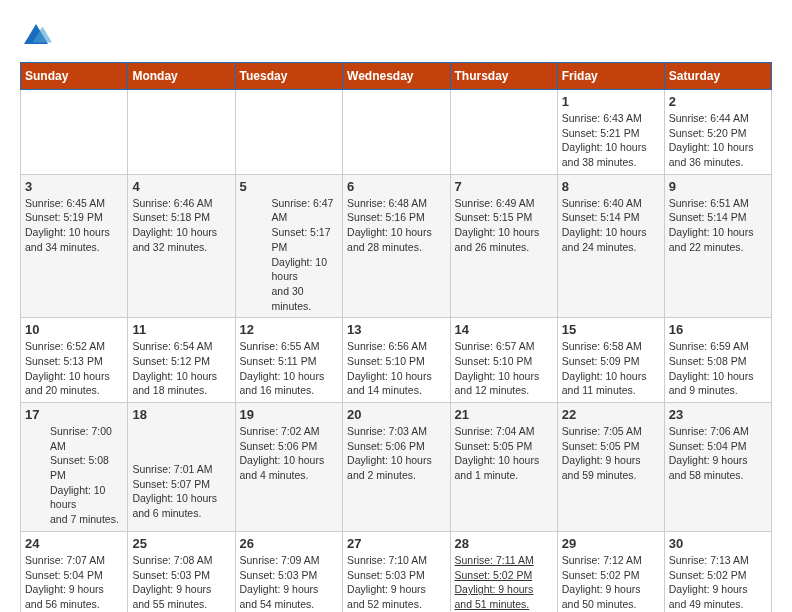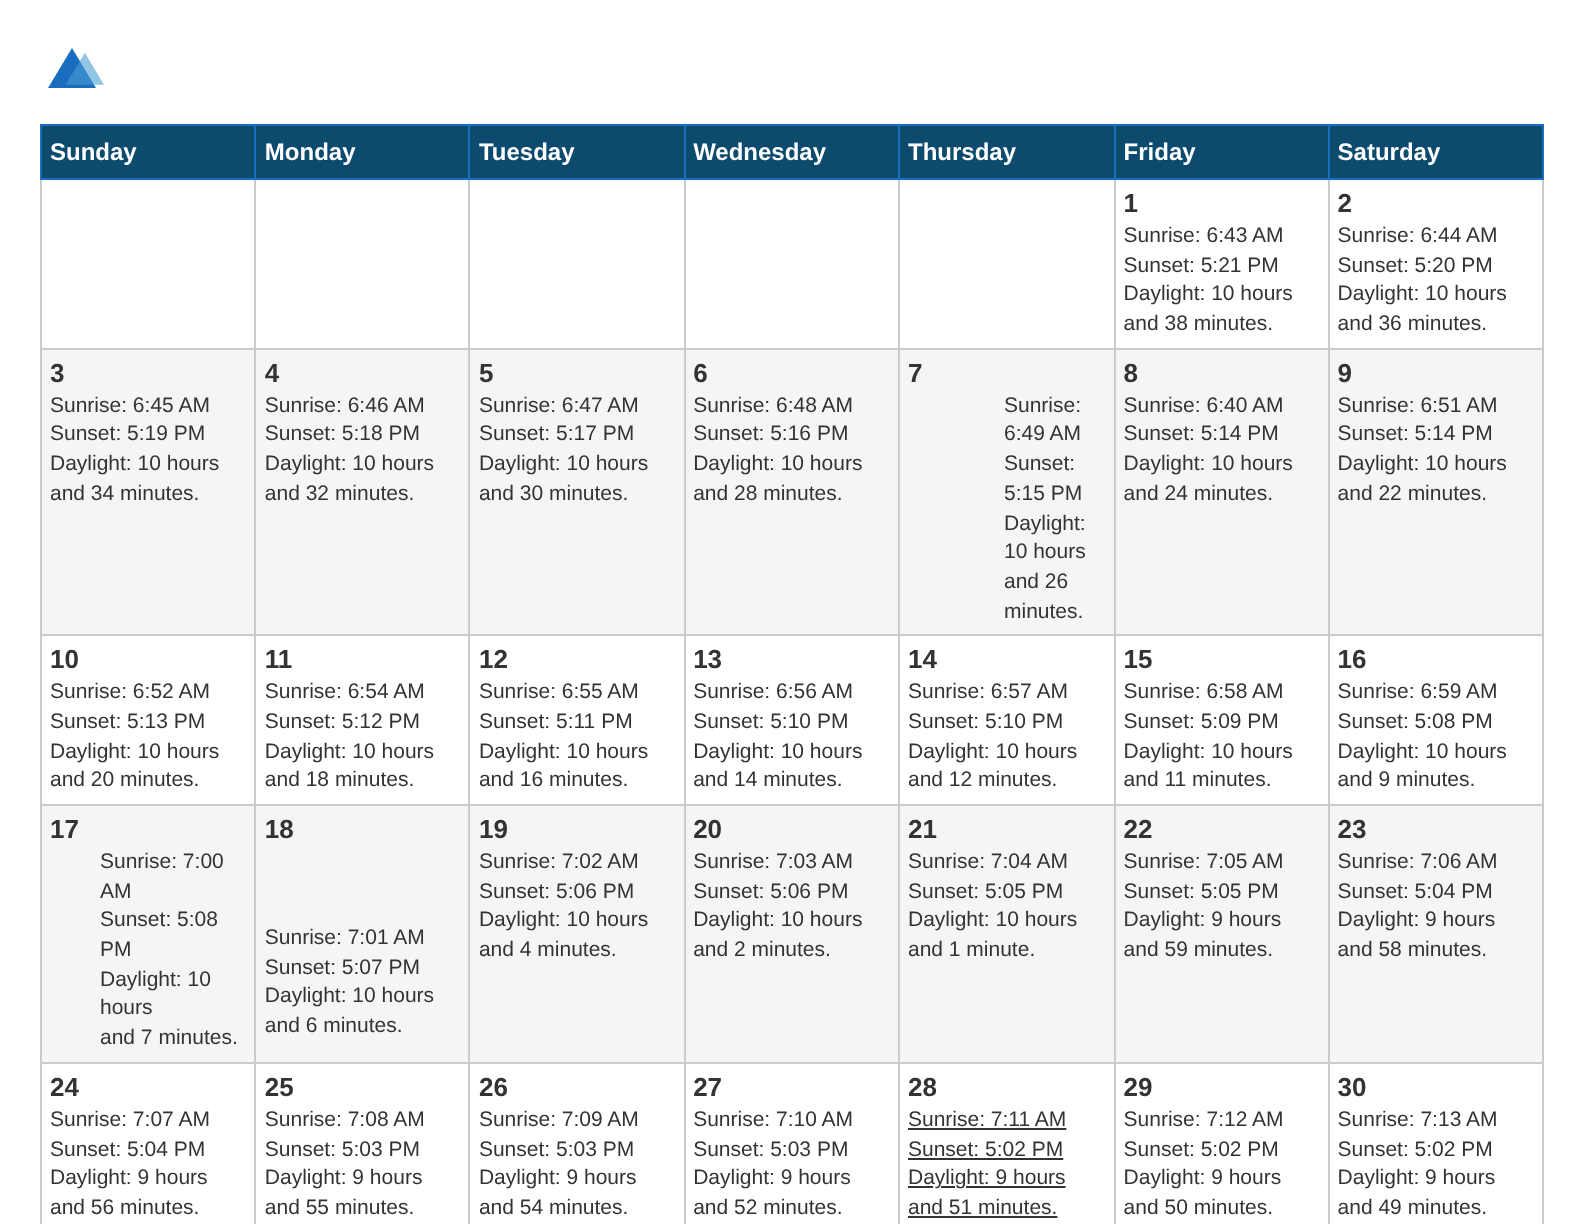--- a/index.html
+++ b/index.html
@@ -51,21 +51,21 @@
     .subtitle {
       font-size: 15px;
       color: #333;
     }
     .calendar {
       width: 100%;
       border-collapse: collapse;
       font-size: 11px;
     }
     .calendar th {
-      background-color: #0c4a6e;
+      background-color: #c2410c;
       color: white;
       padding: 6px 4px;
       text-align: left;
       font-size: 12px;
       border: 1px solid #1a6cbf;
     }
     .calendar td {
       border: 1px solid #ccc;
       vertical-align: top;
       padding: 4px;
@@ -156,35 +156,35 @@
         </td>
         <td>
           <span class="day-number">4</span>
           <div class="day-info" style="white-space: pre-line;">Sunrise: 6:46 AM
 Sunset: 5:18 PM
 Daylight: 10 hours
 and 32 minutes.</div>
         </td>
         <td>
           <span class="day-number">5</span>
-          <div class="day-info" style="white-space: pre-line;">Sunrise: 6:47 AM
+          <div class="day-info" style="white-space: pre-line; margin-left: 32px;">Sunrise: 6:47 AM
 Sunset: 5:17 PM
 Daylight: 10 hours
 and 30 minutes.</div>
         </td>
         <td>
           <span class="day-number">6</span>
           <div class="day-info" style="white-space: pre-line;">Sunrise: 6:48 AM
 Sunset: 5:16 PM
 Daylight: 10 hours
 and 28 minutes.</div>
         </td>
         <td>
           <span class="day-number">7</span>
-          <div class="day-info" style="white-space: pre-line; margin-left: 48px;">Sunrise: 6:49 AM
+          <div class="day-info" style="white-space: pre-line;">Sunrise: 6:49 AM
 Sunset: 5:15 PM
 Daylight: 10 hours
 and 26 minutes.</div>
         </td>
         <td>
           <span class="day-number">8</span>
           <div class="day-info" style="white-space: pre-line;">Sunrise: 6:40 AM
 Sunset: 5:14 PM
 Daylight: 10 hours
 and 24 minutes.</div>

